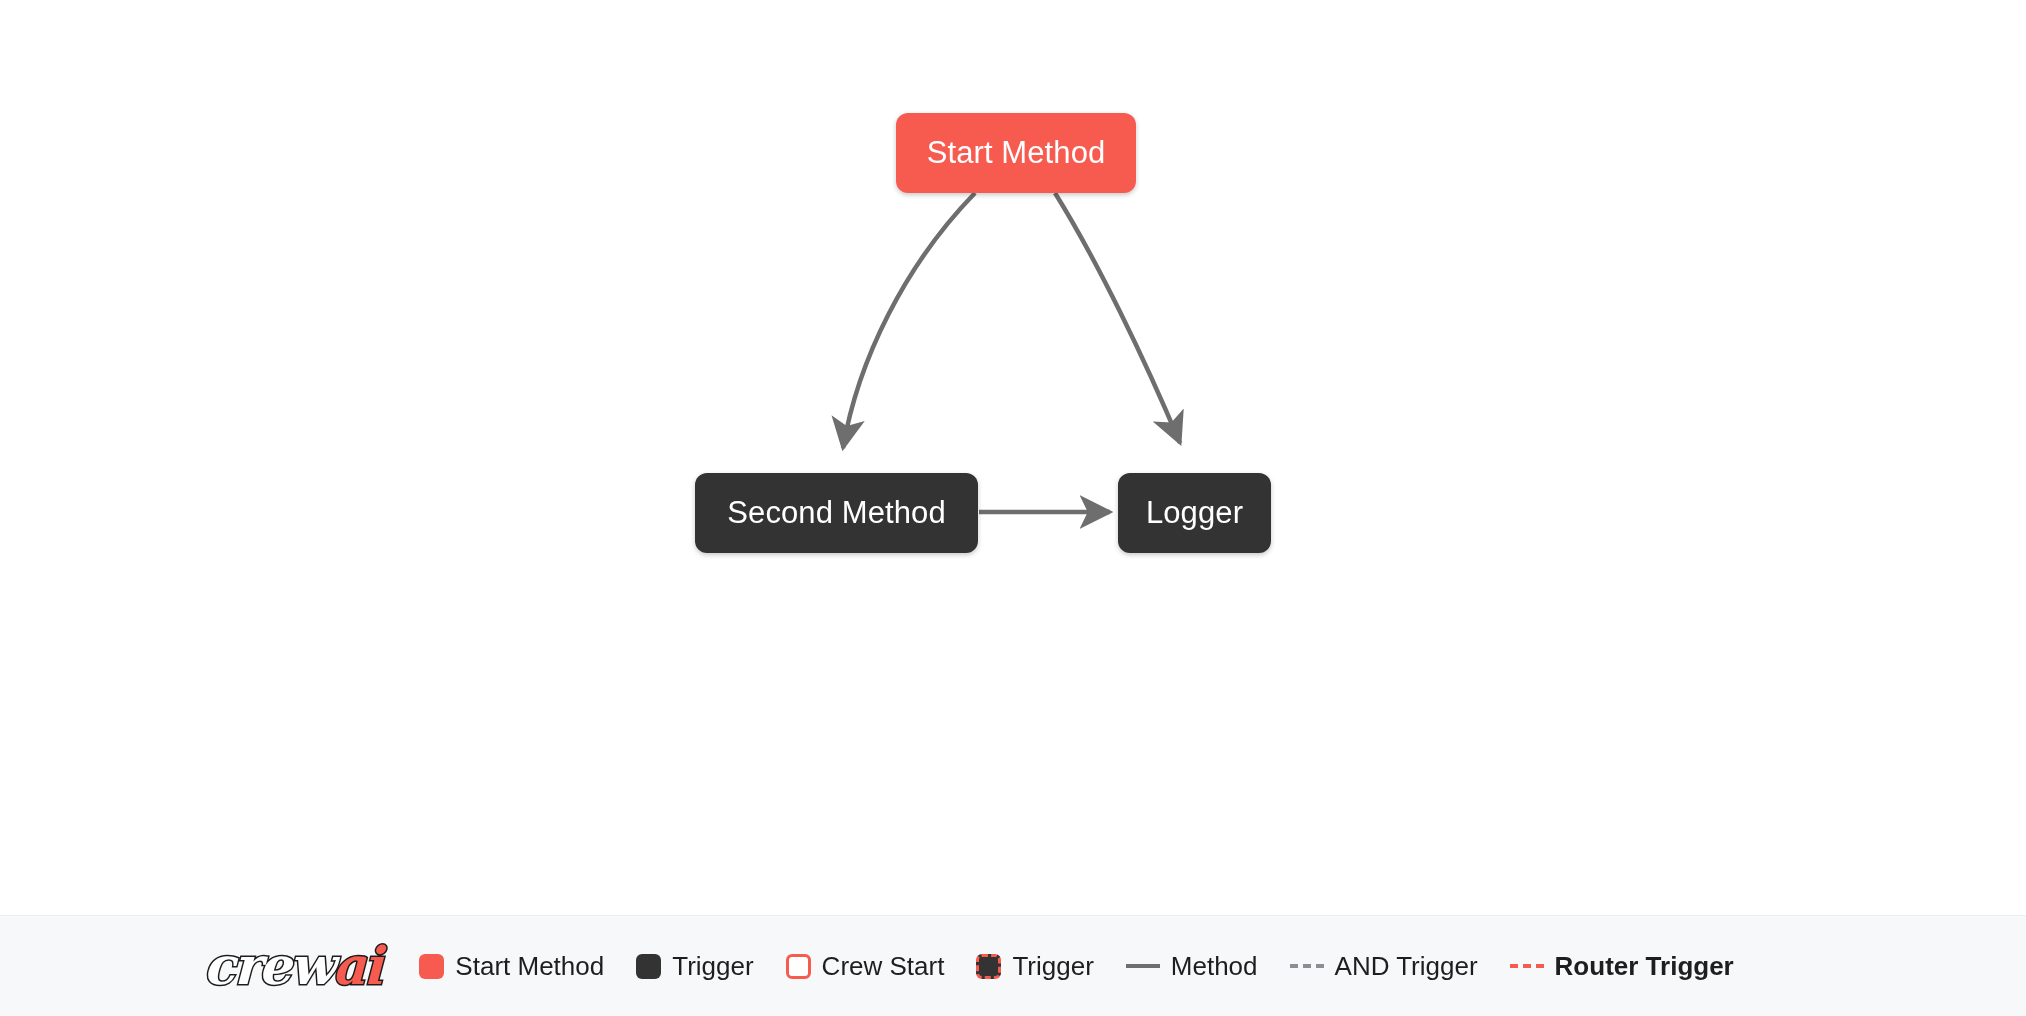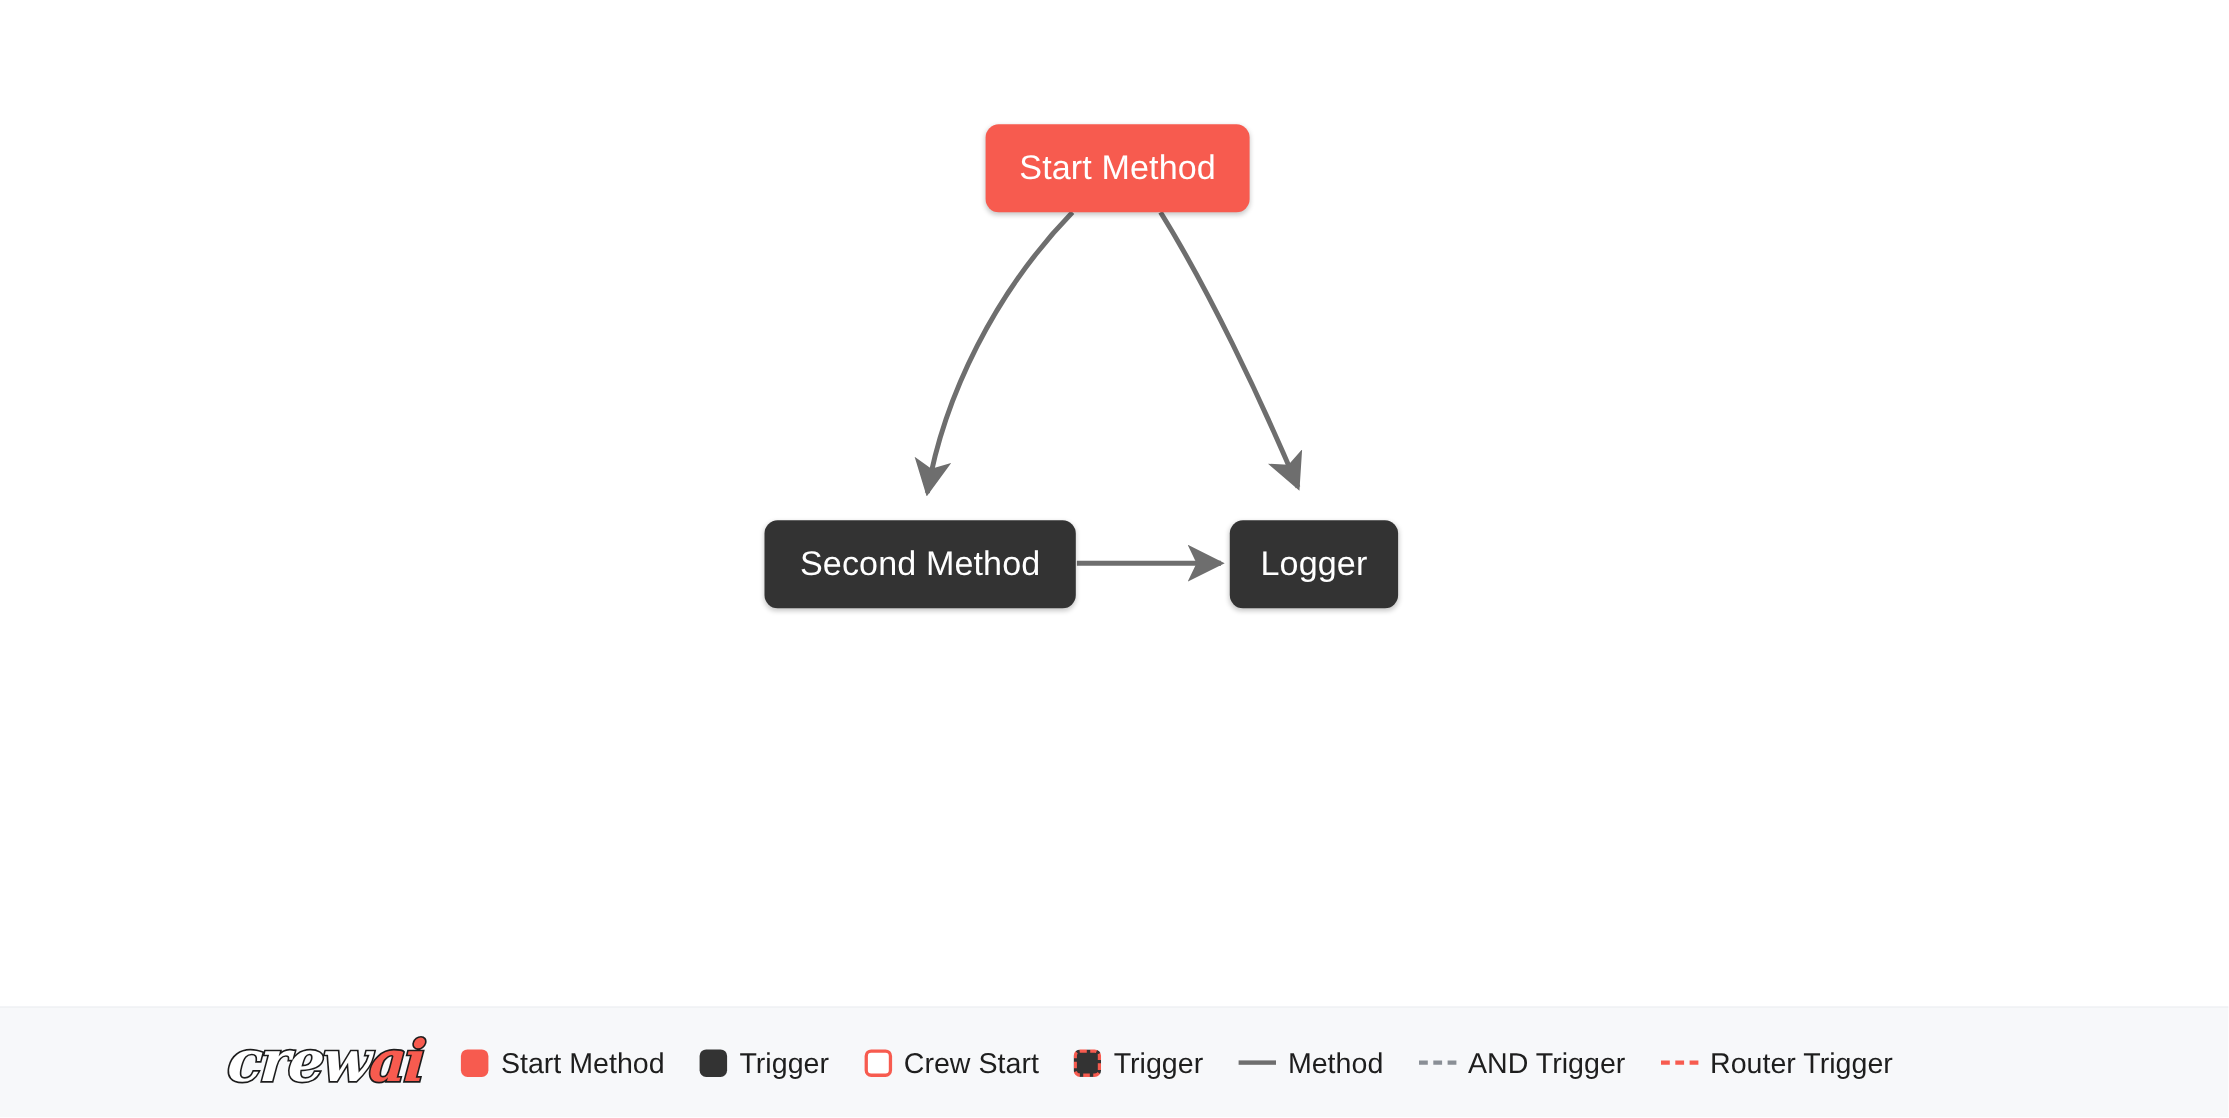--- a/index.html
+++ b/index.html
@@ -103,21 +103,21 @@
 
   .legend-item {
     display: flex;
     align-items: center;
     margin-right: 32px;
     font-size: 26px;
     color: #1e1e1e;
     white-space: nowrap;
     cursor: default;
   }
-  .legend-item:last-child { margin-right: 0; }
+  .legend-item:last-child { margin-right: 0; font-weight: bold; }
 
   .legend-label { margin-left: 11px; }
 
   
   .sw {
     width: 25px;
     height: 25px;
     border-radius: 6px;
     flex: 0 0 auto;
   }

